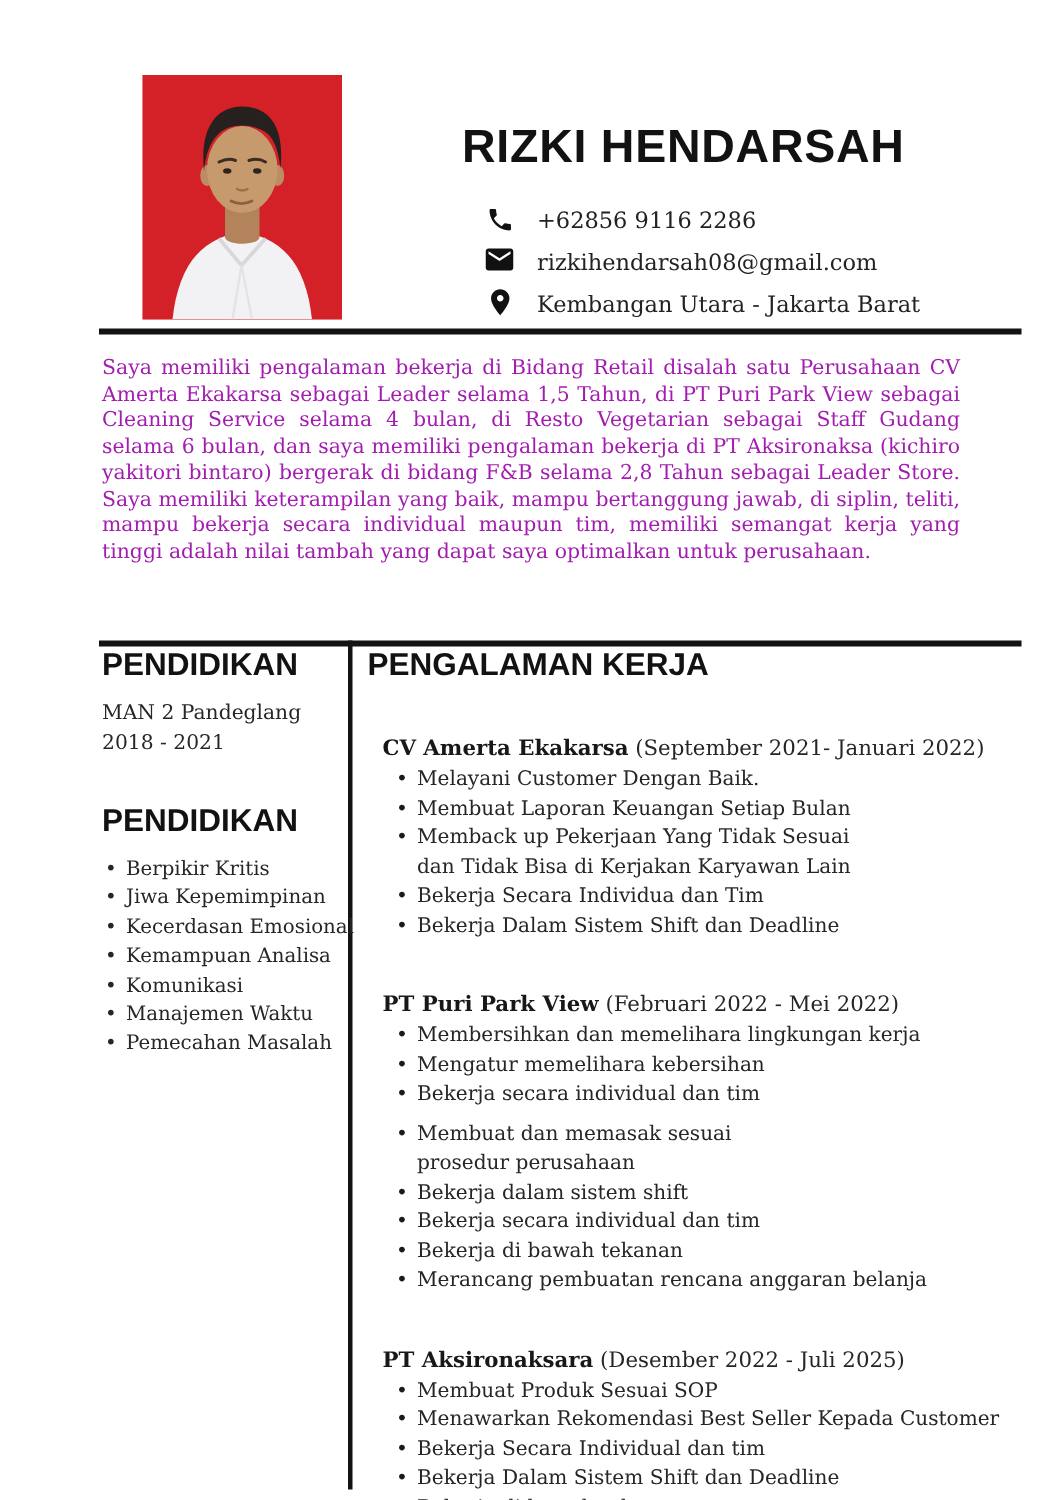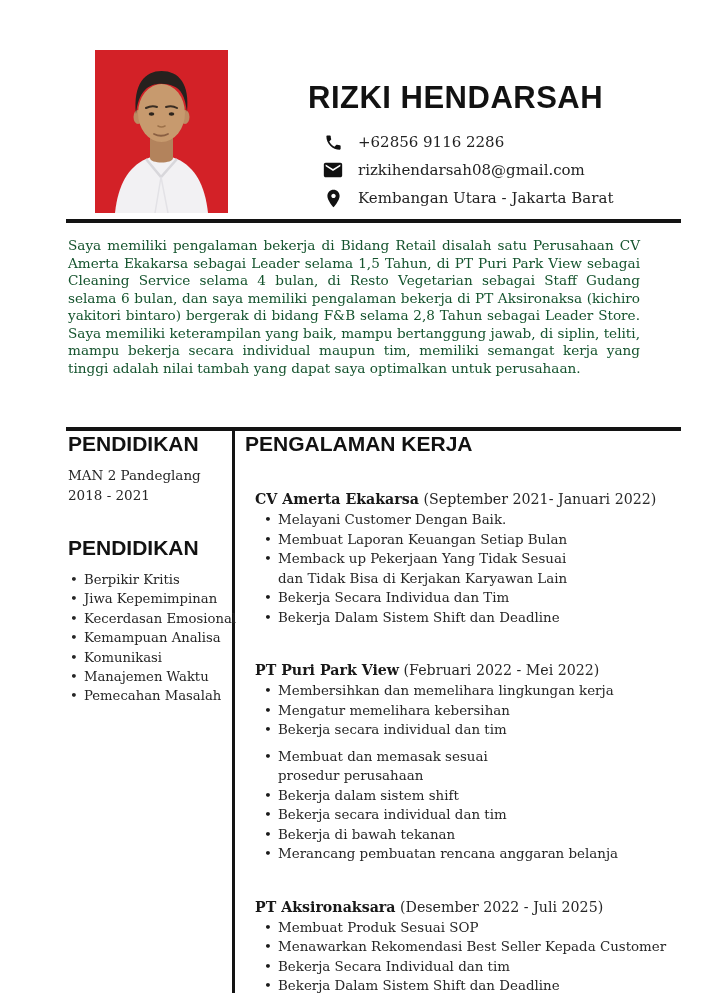--- a/index.html
+++ b/index.html
@@ -12,38 +12,38 @@
     position:absolute;left:95px;top:50px;width:133px;height:163px;
     background:#d32127;overflow:hidden;
   }
   .photo svg{display:block;}
   .header-right{position:absolute;left:308px;top:80px;width:380px;}
   .name{
     margin:0;font-family:"Liberation Sans", sans-serif;font-weight:700;
     font-size:31px;letter-spacing:.5px;color:#121212;white-space:nowrap;
   }
   .contacts{margin-top:12px;}
-  .contact-row{display:flex;align-items:center;height:28px;}
+  .contact-row{display:flex;align-items:flex-end;height:28px;}
   .contact-icon{width:50px;display:flex;justify-content:center;align-items:center;}
   .contact-icon svg{fill:#111;}
   .contact-text{font-size:15px;color:#222;white-space:nowrap;}
   
   .rule{position:absolute;left:66px;width:615px;height:4px;background:#131313;}
   .rule-top{top:219px;}
   .rule-mid{top:427px;}
   .vline{position:absolute;left:232px;top:427px;width:3px;height:566px;background:#131313;}
   
   h2{
     font-family:"Liberation Sans", sans-serif;font-weight:700;color:#121212;
     font-size:21px;line-height:25px;margin:0;letter-spacing:0;
   }
   
   .profil{position:absolute;left:68px;top:229px;width:572px;}
   .profil p{
-    margin:8px 0 0 0;font-size:13.6px;line-height:17.5px;color:#14532d;
+    margin:8px 0 0 0;font-size:13.6px;line-height:17.5px;color:#a21caf;
     text-align:justify;
   }
   
   .left-col{position:absolute;left:68px;top:431px;width:162px;}
   .edu{margin-top:9px;font-size:13.5px;line-height:20px;color:#262626;}
   .left-col .h-kemampuan{margin-top:30px;}
   .skills{margin:10px 0 0 0;padding:0;list-style:none;}
   .skills li{
     font-size:13.2px;line-height:19.4px;color:#262626;white-space:nowrap;
     padding-left:16px;position:relative;

